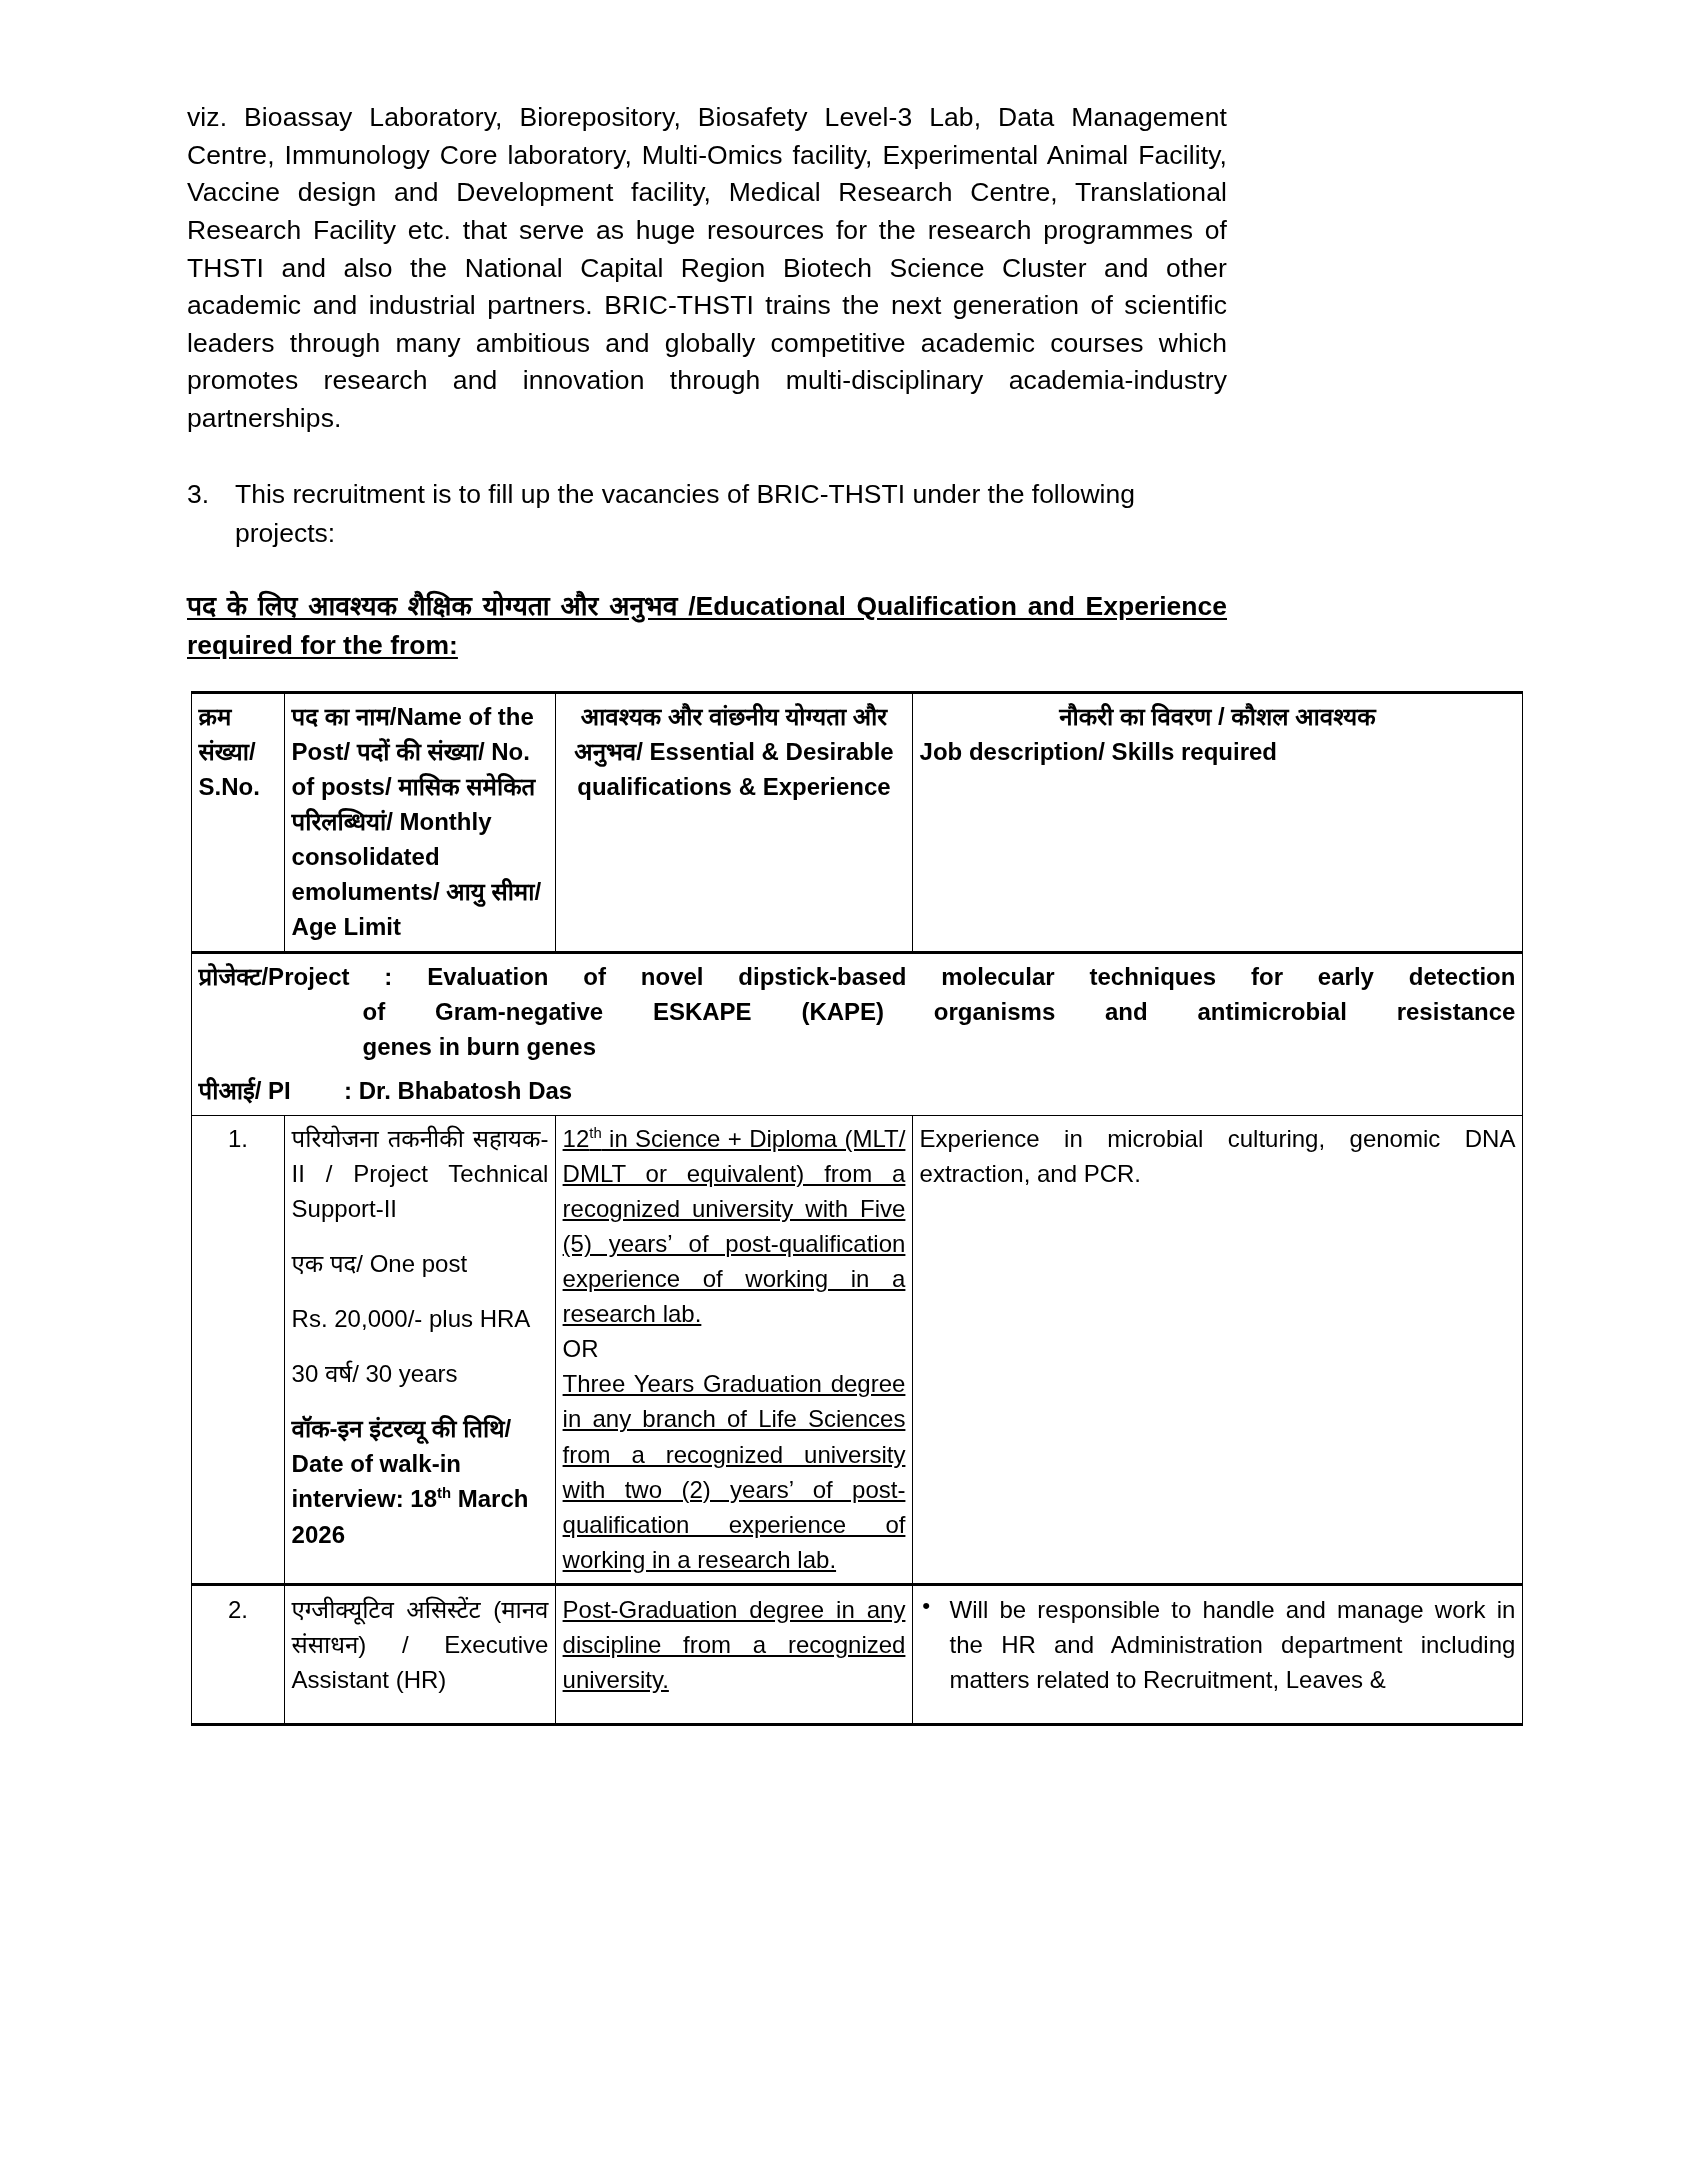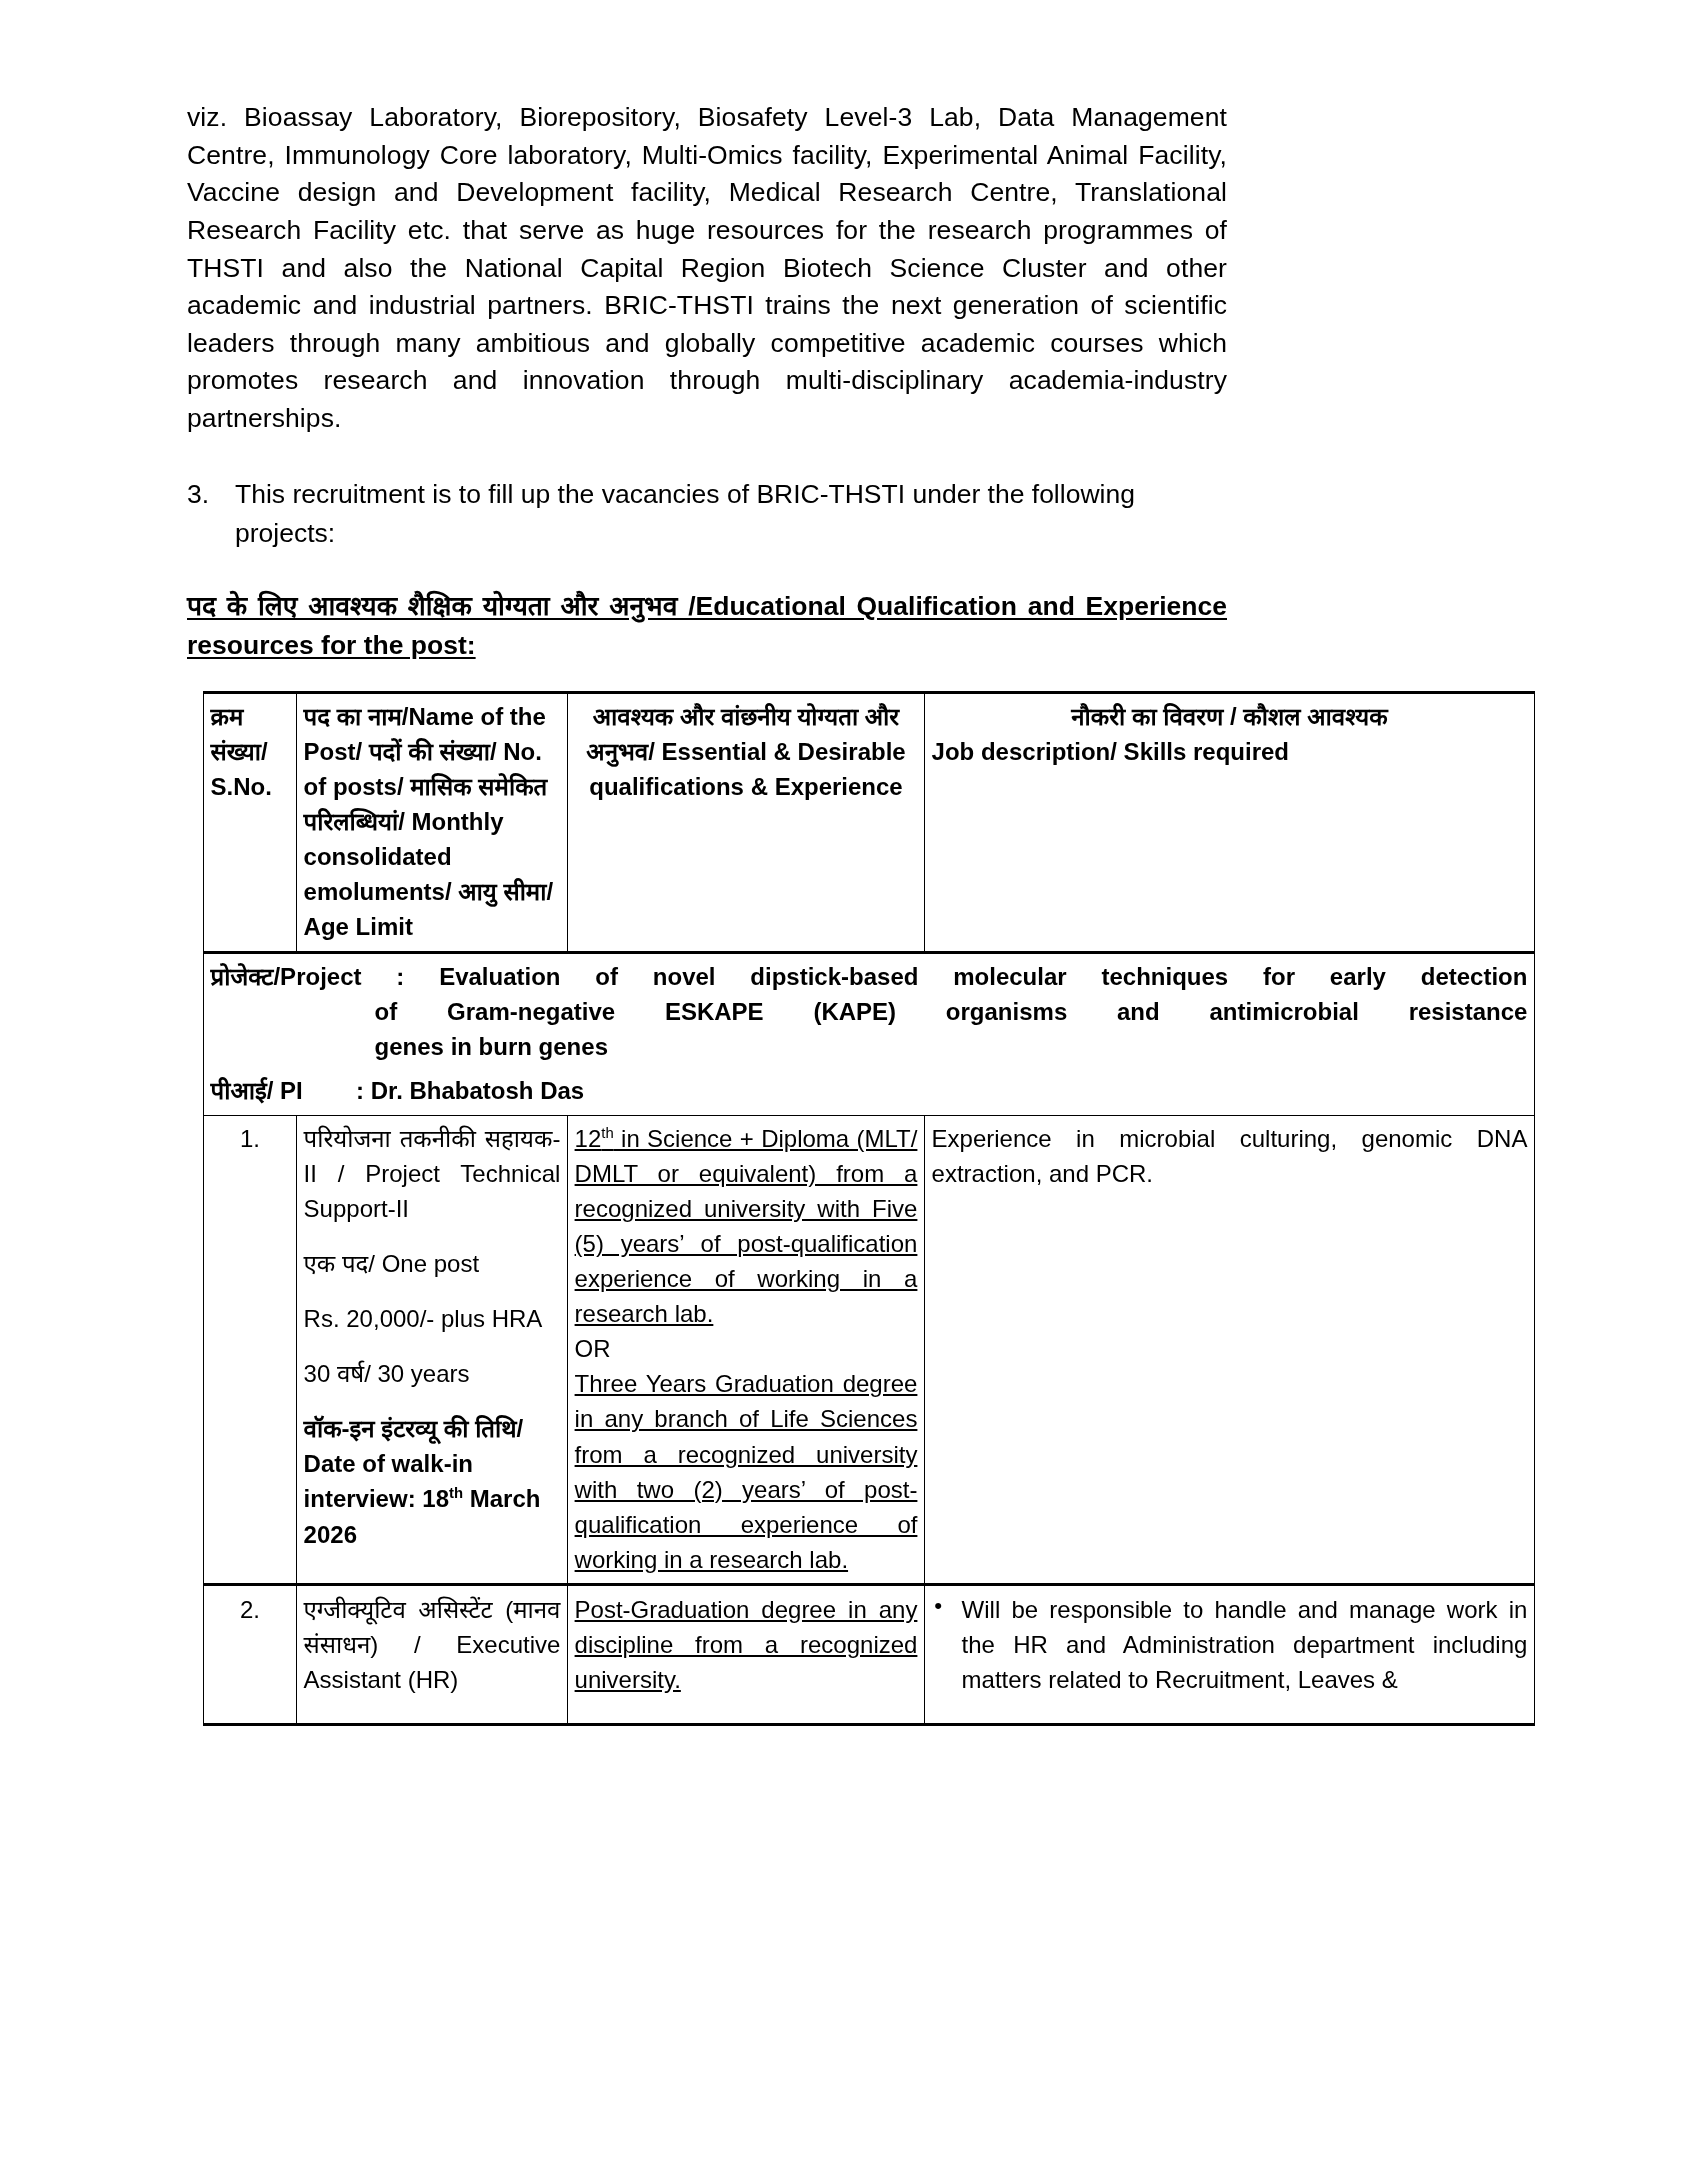--- a/index.html
+++ b/index.html
@@ -64,21 +64,21 @@
     text-align: justify;
     text-align-last: justify;
   }
   .section-head .l2 { display: block; }
 
   
   table.jobs {
     width: 1331px;
     border-collapse: collapse;
     table-layout: fixed;
-    margin: 16px;
+    margin: 4px;
   }
   table.jobs td {
     border: 1.3px solid #000;
     vertical-align: top;
     padding: 5.3px 6.6px 6.6px 6.6px;
     font-size: 24px;
     line-height: 1.46;
   }
   table.jobs tr.thick-top > td { border-top: 3.3px solid #000; }
   table.jobs tr.thick-bottom > td { border-bottom: 3.3px solid #000; }
@@ -198,21 +198,21 @@
 
   <div class="clause">
     <div class="clause-num">3.</div>
     <div class="clause-body">
       <div class="clause-line">This recruitment is to fill up the vacancies of BRIC-THSTI under the following projects:</div>
     </div>
   </div>
 
   <div class="section-head">
     <span class="l1">पद के लिए आवश्यक शैक्षिक योग्यता और अनुभव /Educational Qualification and Experience</span>
-    <span class="l2">resources  for the post:</span>
+    <span class="l2">required  for the from:</span>
   </div>
 
   <table class="jobs">
     <colgroup>
       <col class="c1">
         <col class="c2">
         <col class="c3">
         <col class="c4">
     </colgroup>
     <tbody>

